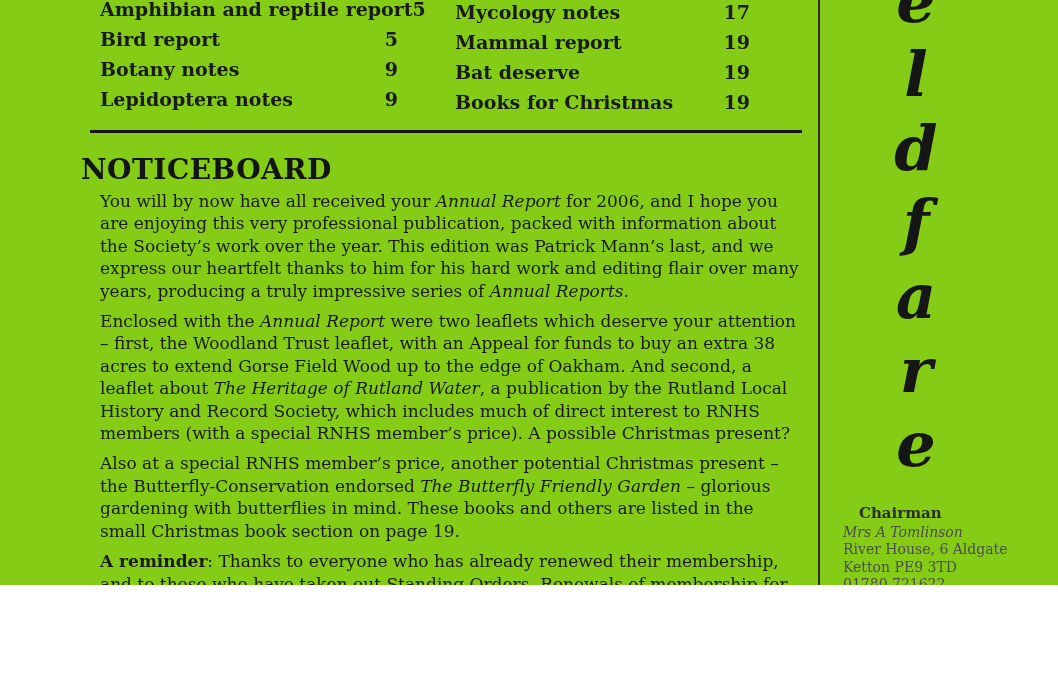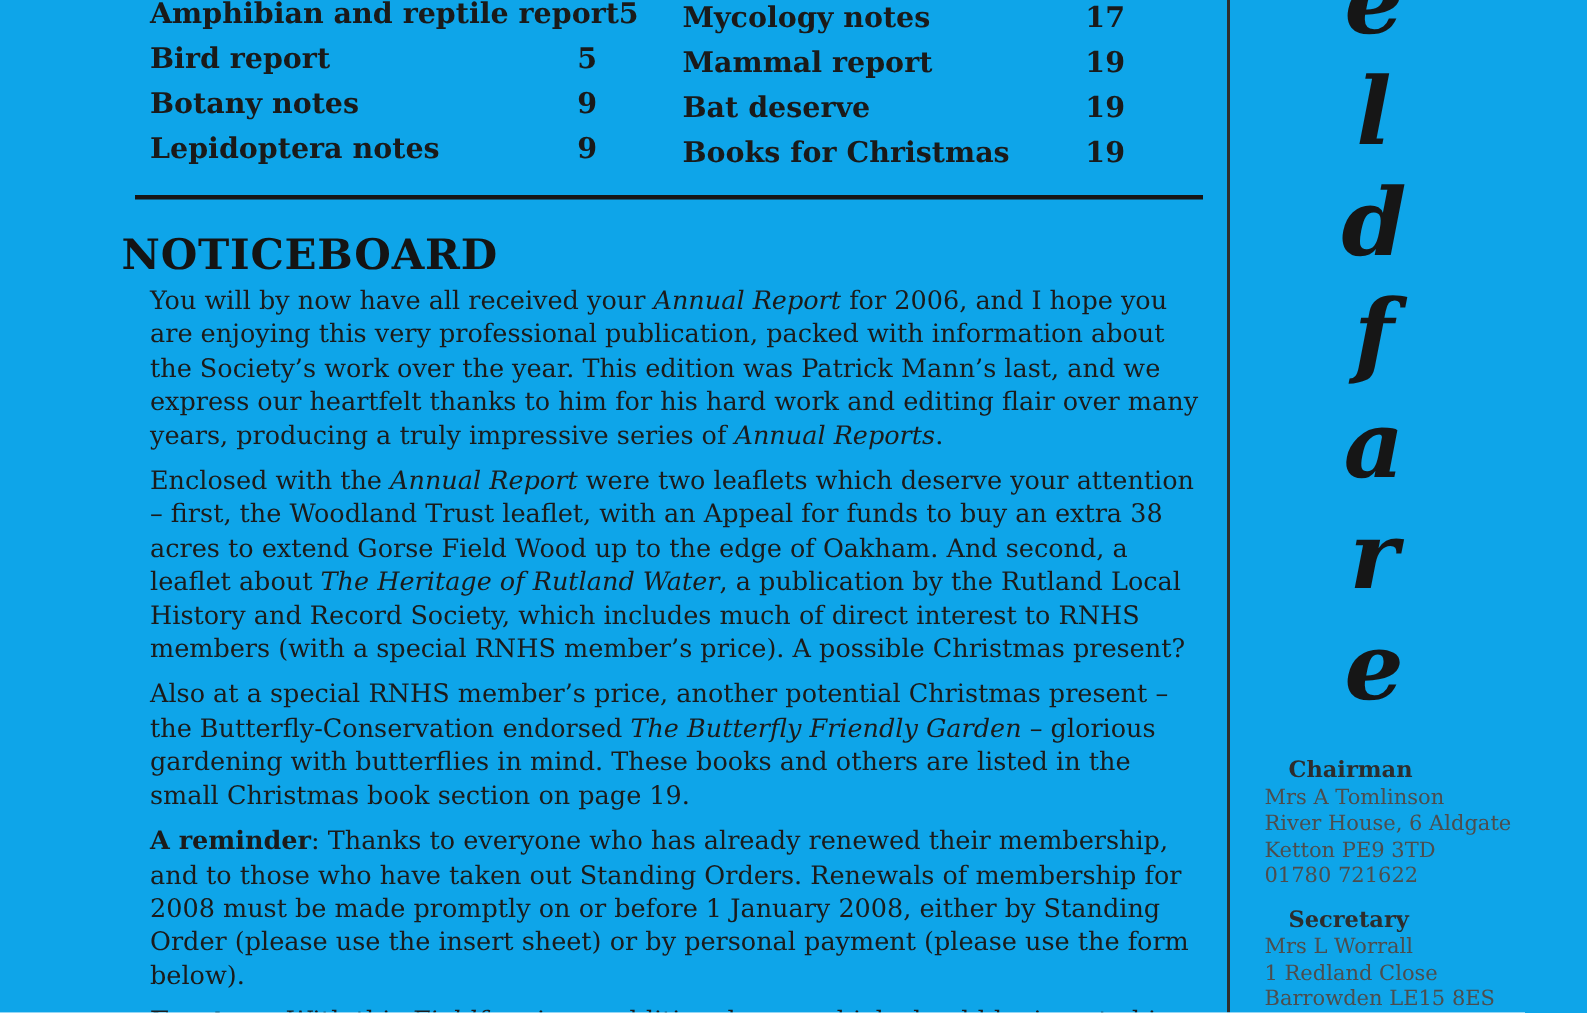--- a/index.html
+++ b/index.html
@@ -1,17 +1,17 @@
 <!DOCTYPE html>
 <html><head>
 <meta charset="utf-8">
 <style>
   html,body{margin:0;padding:0;background:#ffffff;}
   .page{
-    position:relative;width:1058px;height:675px;background:#0ea5e9;
+    position:relative;width:1058px;height:585px;background:#84cc16;
     overflow:hidden;font-family:"DejaVu Serif",serif;color:#1a1a1a;
   }
   
   .toc-col{position:absolute;font-weight:bold;font-size:19px;}
   .toc-left{left:100px;top:-4px;width:298px;}
   .toc-right{left:455px;top:-1px;width:295px;}
   .toc-row{display:flex;justify-content:space-between;height:30px;line-height:26px;}
   .toc-label{white-space:nowrap;}
   .toc-page{text-align:right;}
   .rule{position:absolute;left:90px;top:130px;width:712px;height:3px;background:#161616;}
@@ -29,21 +29,21 @@
   .divider{position:absolute;left:818px;top:0;width:2px;height:675px;background:#2e2e2e;}
   .masthead{position:absolute;left:880px;top:-36px;width:72px;text-align:center;}
   .masthead-letter{
     font-family:"DejaVu Serif",serif;font-style:italic;font-weight:bold;
     font-size:62px;line-height:74px;color:#161616;
   }
   .contacts{position:absolute;left:843px;top:505px;width:205px;
     font-size:14px;line-height:17.5px;color:#4d4d4d;}
   .contact-block{margin-bottom:11px;}
   .contact-role{font-weight:bold;font-size:15px;color:#2d2d2d;margin-bottom:1px;margin-left:16px;}
-  .contact-name{}
+  .contact-name{font-style:italic;}
 </style>
 </head>
 <body>
 
 <div class="page">
 
   <div class="toc-col toc-left">
     <div class="toc-row">
       <span class="toc-label">Amphibian and reptile report</span>
       <span class="toc-page">5</span>

